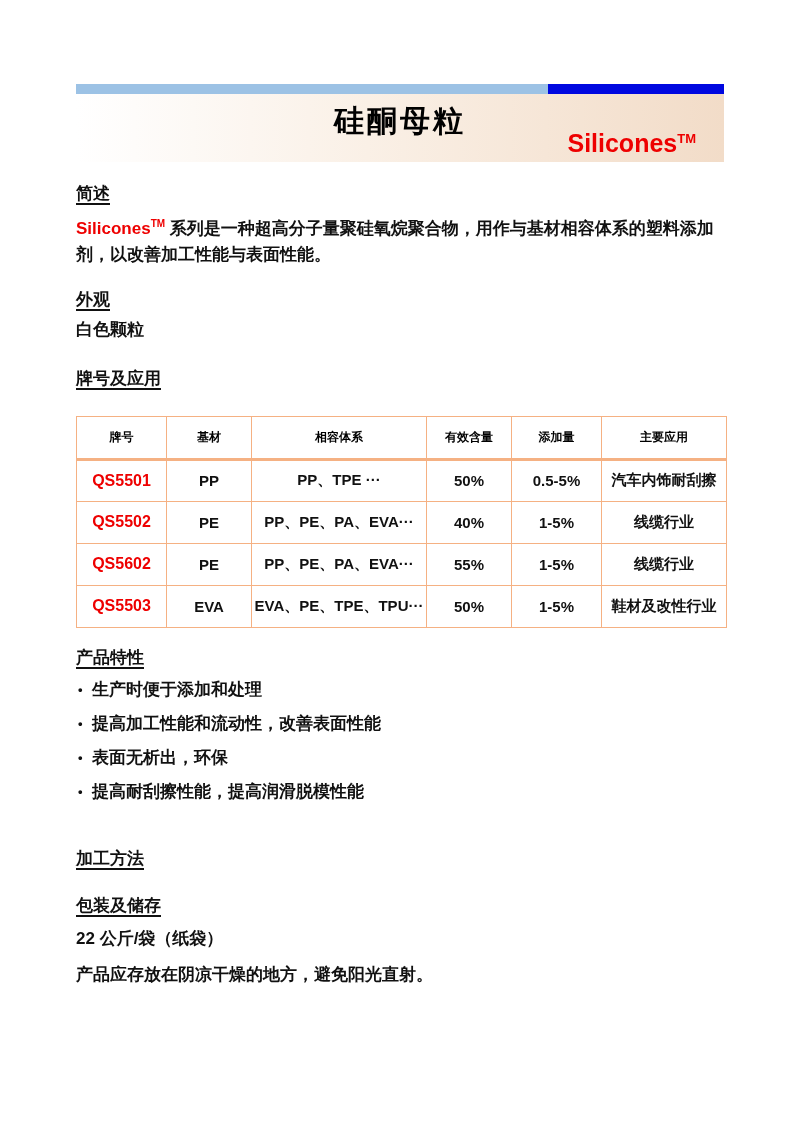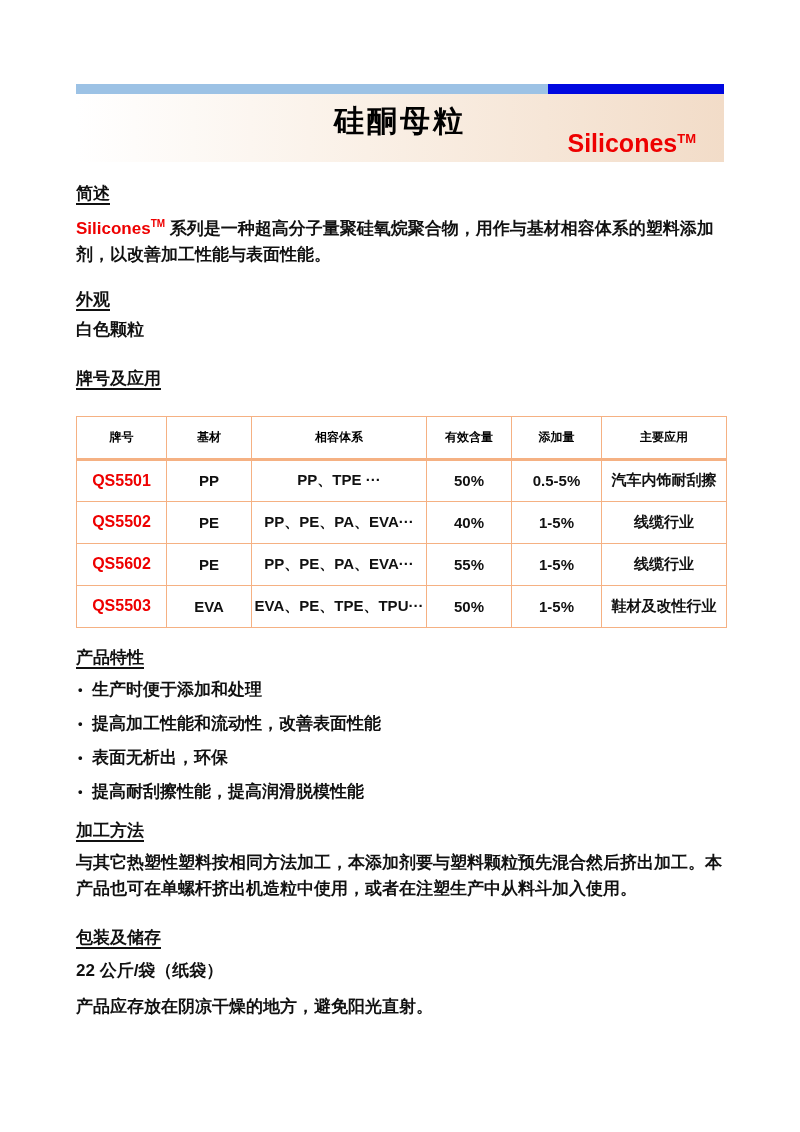--- a/index.html
+++ b/index.html
@@ -108,21 +108,21 @@
     position: relative;
   }
   .feature-list li::before {
     content: "\2022";
     position: absolute;
     left: 2px;
     top: 0;
     font-size: 13px;
   }
   
-  .sec-processing { margin-top: 16px; }
+  .sec-processing { margin-top: 44px; }
   .sec-processing .body-text { margin-top: 8px; }
   .sec-packaging  { margin-top: 24px; }
   .sec-packaging .body-text { margin-top: 8px; line-height: 28px; }
 </style>
 </head>
 <body>
 
 <div class="page">
 
   <div class="top-bar">
@@ -209,21 +209,20 @@
     <ul class="feature-list">
       <li>生产时便于添加和处理</li>
       <li>提高加工性能和流动性，改善表面性能</li>
       <li>表面无析出，环保</li>
       <li>提高耐刮擦性能，提高润滑脱模性能</li>
     </ul>
   </div>
 
   <div class="sec-processing">
     <span class="section-heading">加工方法</span>
-    <p class="body-text">与其它热塑性塑料按相同方法加工，本添加剂要与塑料颗粒预先混合然后挤出加工。本产品也可在单螺杆挤出机造粒中使用，或者在注塑生产中从料斗加入使用。</p>
   </div>
 
   <div class="sec-packaging">
     <span class="section-heading">包装及储存</span>
     <p class="body-text">22 公斤/袋（纸袋）</p>
     <p class="body-text">产品应存放在阴凉干燥的地方，避免阳光直射。</p>
   </div>
 
 </div>
 

